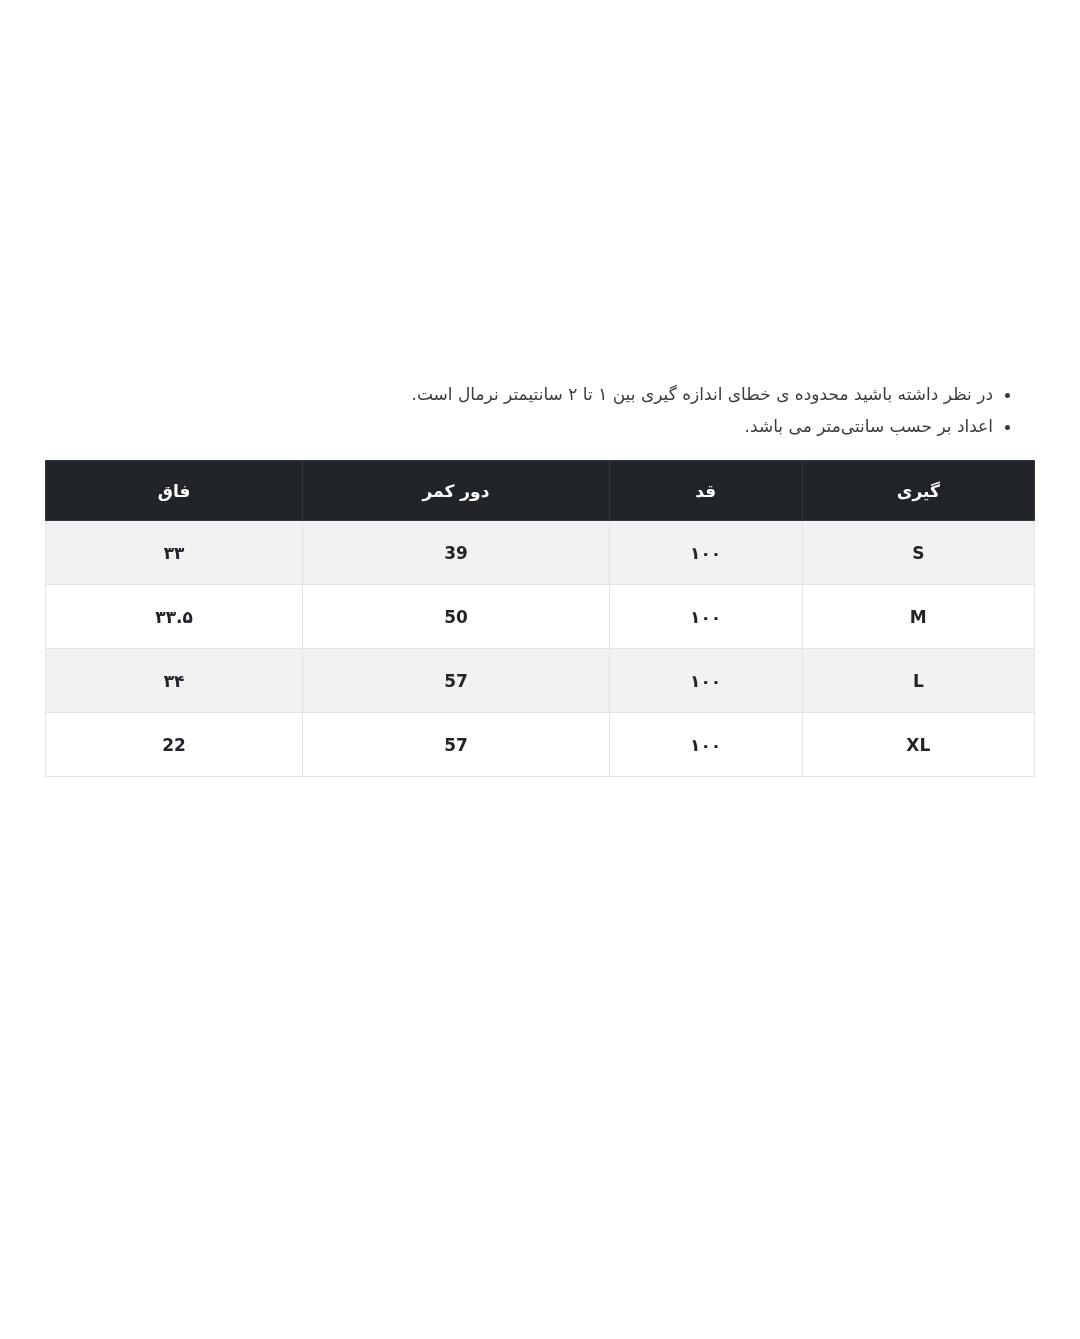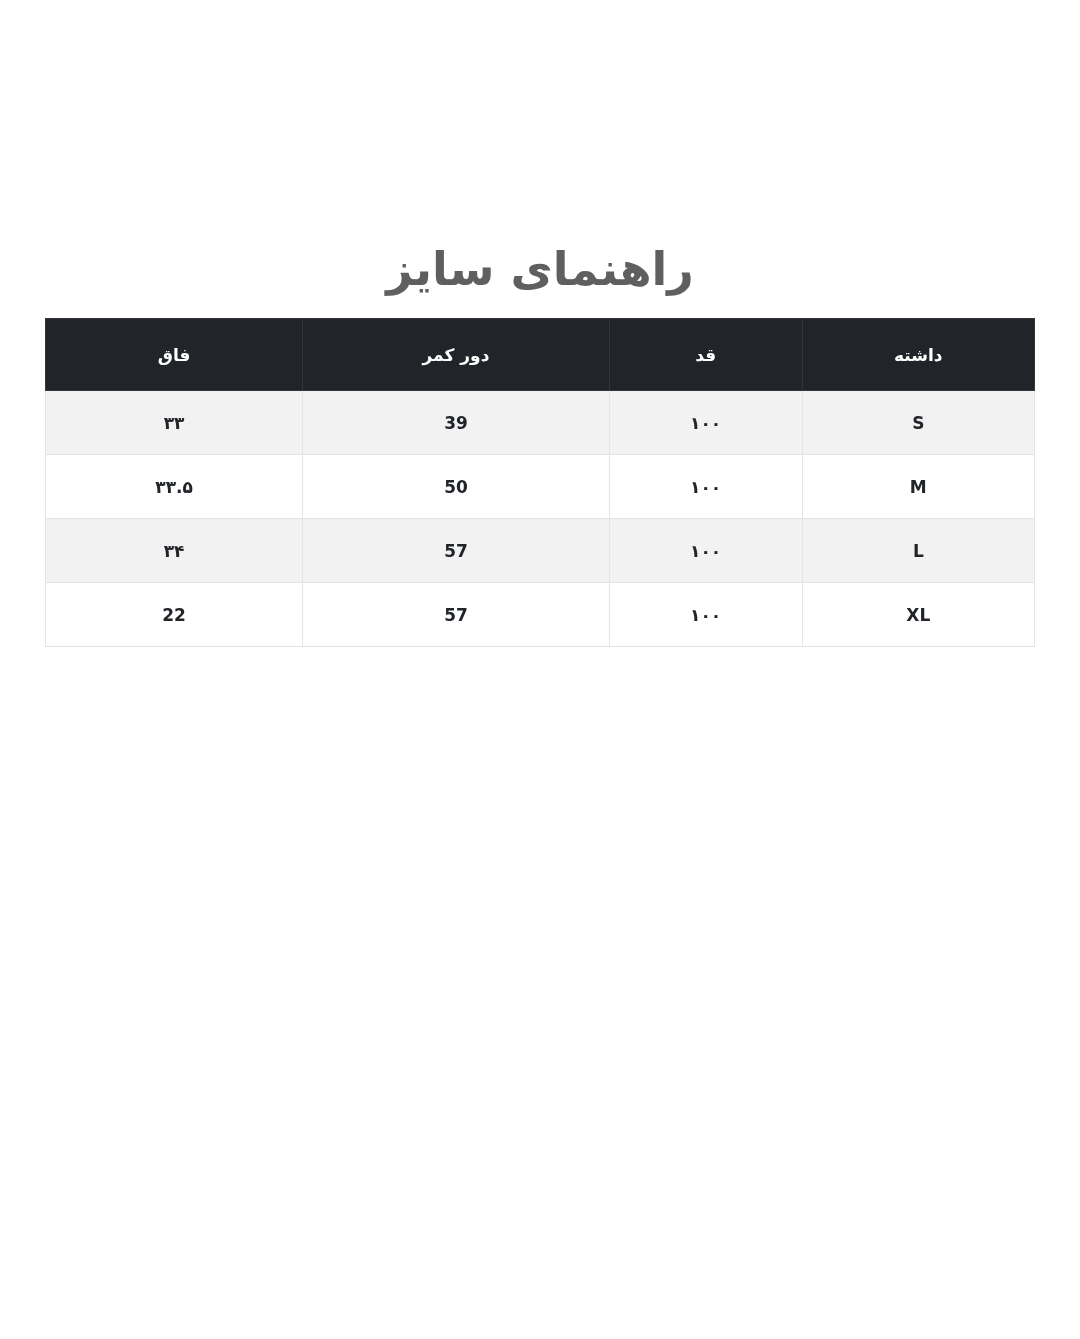--- a/index.html
+++ b/index.html
@@ -56,21 +56,21 @@
     table-layout: fixed;
   }
   table.size-table col.c-size  { width: 23.5%; }
   table.size-table col.c-qad   { width: 19.5%; }
   table.size-table col.c-waist { width: 31%; }
   table.size-table col.c-rise  { width: 26%; }
   table.size-table thead th {
     background: var(--header-bg);
     color: var(--header-text);
     border: 1px solid var(--header-border);
-    height: 72px;
+    height: 60px;
     font-size: 17px;
     font-weight: bold;
     text-align: center;
     vertical-align: middle;
   }
   table.size-table tbody td {
     height: 64px;
     border: 1px solid var(--cell-border);
     font-size: 17px;
     font-weight: bold;
@@ -81,33 +81,36 @@
   }
   table.size-table tbody tr:nth-child(odd) td {
     background: var(--row-stripe-bg);
   }
 </style>
 </head>
 <body>
 
 <div class="container">
 
-  <h1 class="page-title">راهنمای سایز</h1>
 
+  <ul class="notes">
+    <li>در نظر داشته باشید محدوده ی خطای اندازه گیری بین ۱ تا ۲ سانتیمتر نرمال است.</li>
+    <li>اعداد بر حسب سانتی‌متر می باشد.</li>
+  </ul>
 
   <table class="size-table">
     <colgroup>
       <col class="c-size">
         <col class="c-qad">
         <col class="c-waist">
         <col class="c-rise">
     </colgroup>
     <thead>
       <tr>
-        <th>داشته</th>
+        <th>گیری</th>
         <th>قد</th>
         <th>دور کمر</th>
         <th>فاق</th>
       </tr>
     </thead>
     <tbody>
       <tr>
         <td>S</td>
         <td>۱۰۰</td>
         <td>39</td>

